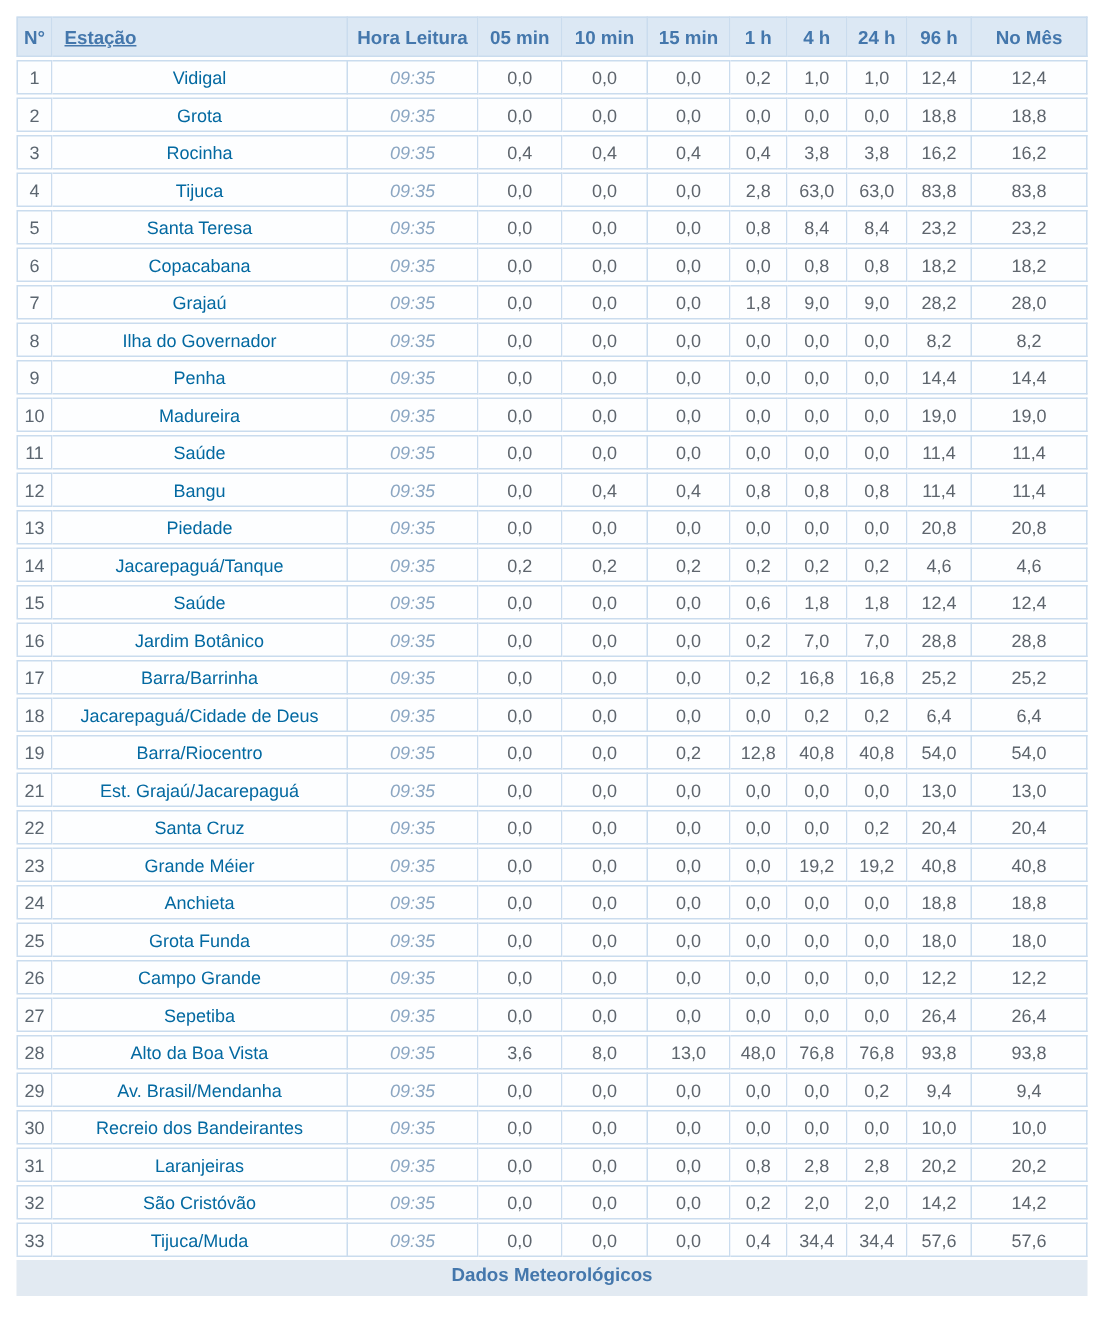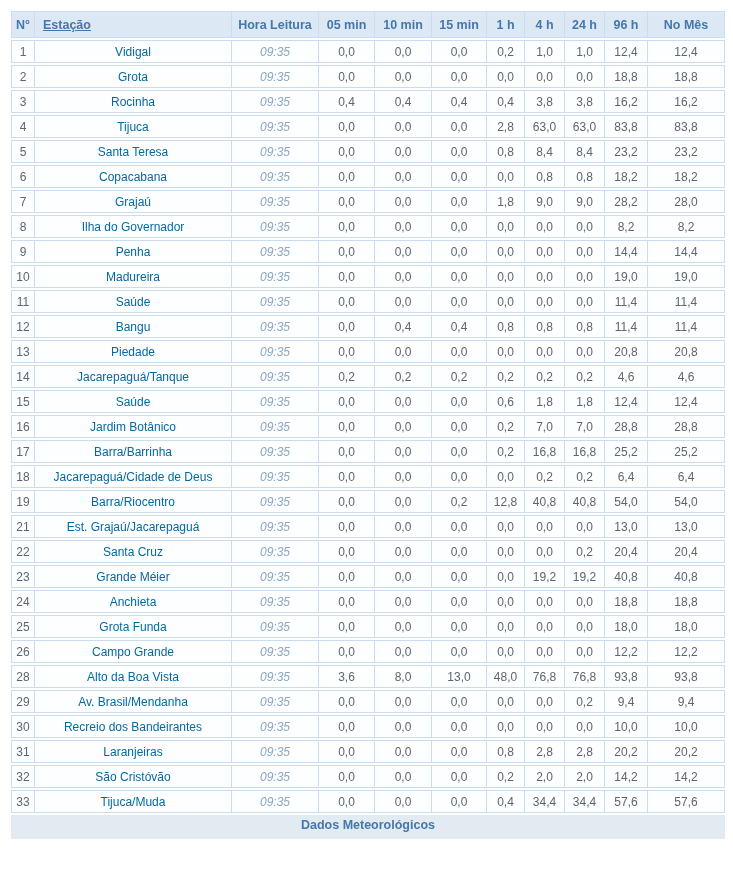--- a/index.html
+++ b/index.html
@@ -419,20 +419,33 @@
           <td class="c-val">0,0</td>
           <td class="c-val">0,0</td>
           <td class="c-val">0,0</td>
           <td class="c-val">0,0</td>
           <td class="c-val">0,0</td>
           <td class="c-val">0,0</td>
           <td class="c-val">12,2</td>
           <td class="c-val">12,2</td>
         </tr>
         <tr>
+          <td class="c-n">27</td>
+          <td class="c-station">Sepetiba</td>
+          <td class="c-time">09:35</td>
+          <td class="c-val">0,0</td>
+          <td class="c-val">0,0</td>
+          <td class="c-val">0,0</td>
+          <td class="c-val">0,0</td>
+          <td class="c-val">0,0</td>
+          <td class="c-val">0,0</td>
+          <td class="c-val">26,4</td>
+          <td class="c-val">26,4</td>
+        </tr>
+        <tr>
           <td class="c-n">28</td>
           <td class="c-station">Alto da Boa Vista</td>
           <td class="c-time">09:35</td>
           <td class="c-val">3,6</td>
           <td class="c-val">8,0</td>
           <td class="c-val">13,0</td>
           <td class="c-val">48,0</td>
           <td class="c-val">76,8</td>
           <td class="c-val">76,8</td>
           <td class="c-val">93,8</td>

